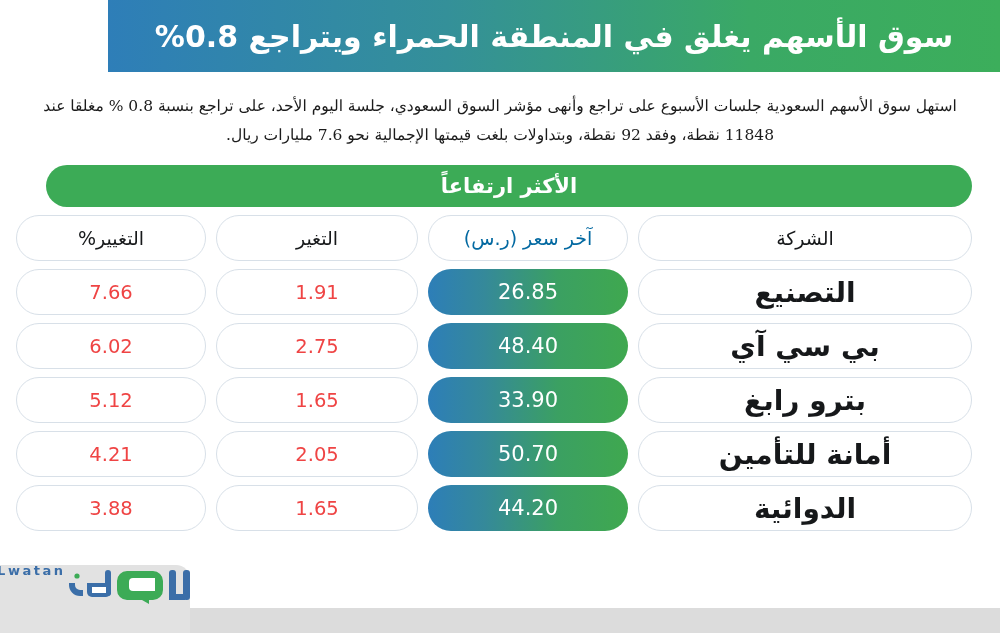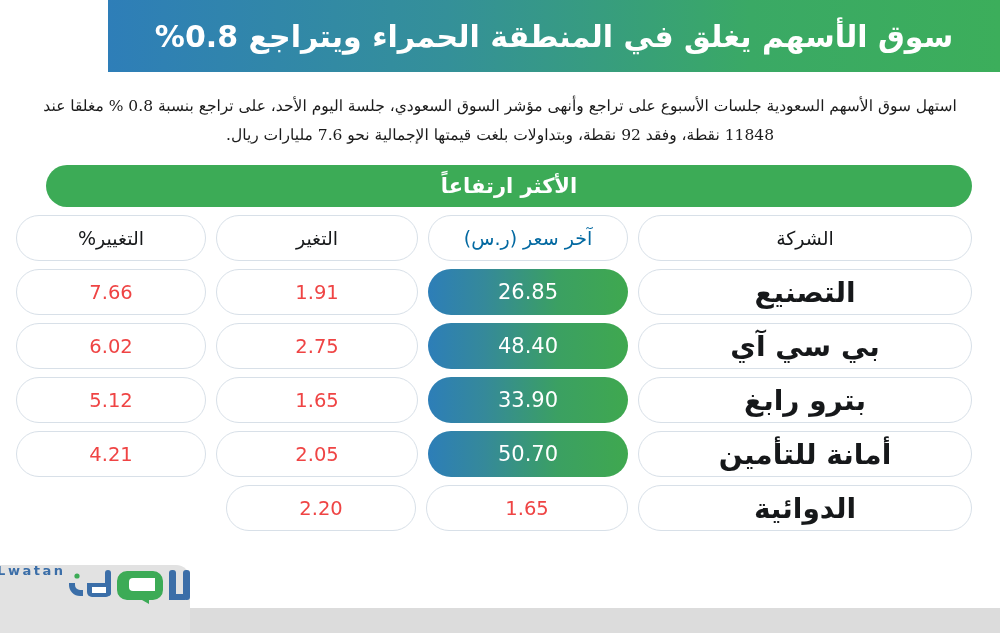--- a/index.html
+++ b/index.html
@@ -218,22 +218,23 @@
 
   <div class="table-row data-row">
     <div class="cell col-company">أمانة للتأمين</div>
     <div class="cell col-price">50.70</div>
     <div class="cell col-change">2.05</div>
     <div class="cell col-changepct">4.21</div>
   </div>
 
   <div class="table-row data-row">
     <div class="cell col-company">الدوائية</div>
+    <div class="cell col-price">44.20</div>
     <div class="cell col-change">1.65</div>
-    <div class="cell col-changepct">2.20</div>
+    <div class="cell col-changepct">3.88</div>
   </div>
 
 </div>
 
 <div class="footer">
   <div class="footer-band"></div>
   <div class="logo-plate">
     <span class="logo-mark">
       <svg width="140" height="40" viewBox="0 0 140 40" xmlns="http://www.w3.org/2000/svg">
 

